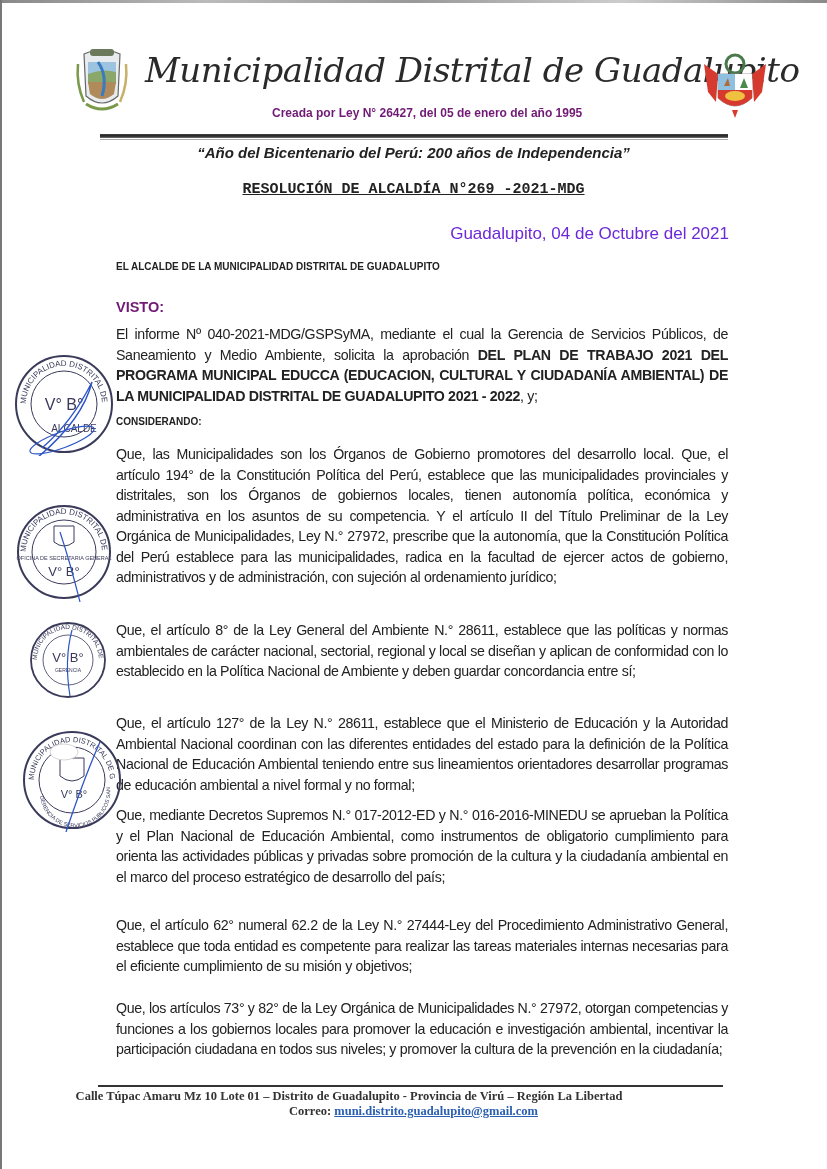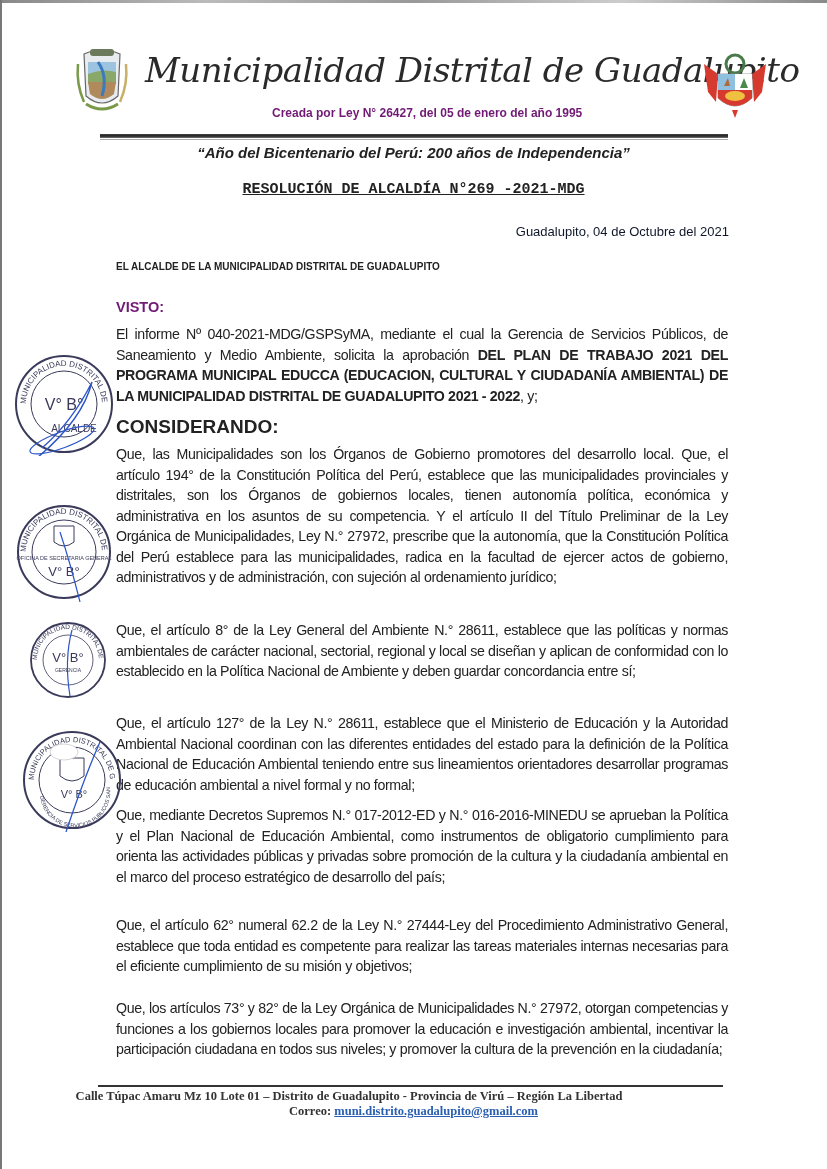--- a/index.html
+++ b/index.html
@@ -10,24 +10,24 @@
   
   .logo-left { position: absolute; left: 72px; top: 44px; width: 60px; height: 72px; }
   .logo-right { position: absolute; left: 700px; top: 52px; width: 70px; height: 70px; }
   .title { position: absolute; left: 145px; top: 50px; width: 560px; font-family: "DejaVu Serif", serif; font-style: italic; font-size: 34px; letter-spacing: -0.5px; color: #2a2a2a; white-space: nowrap; }
   .subtitle { position: absolute; left: 240px; top: 106px; font-family: "Liberation Sans", sans-serif; font-size: 12px; font-weight: bold; color: #701a75; margin-left: 32px; }
   .header-rule { position: absolute; left: 100px; top: 134px; width: 628px; height: 4px; background: linear-gradient(180deg,#444,#222,#777); }
   .header-rule2 { position: absolute; left: 100px; top: 139px; width: 628px; height: 1px; background: #aaa; }
 
   .motto { position: absolute; left: 0; width: 827px; top: 144px; text-align: center; font-family: "Liberation Sans", sans-serif; font-style: italic; font-weight: bold; font-size: 15px; color: #222; }
   .res-title { position: absolute; left: 0; width: 827px; top: 181px; text-align: center; font-family: Liberation Mono, monospace; font-weight: bold; font-size: 15px; text-decoration: underline; color: #222; }
-  .date { position: absolute; right: 98px; top: 224px; font-family: "Liberation Sans", sans-serif; font-size: 13px; color: #0f172a; }
+  .date { position: absolute; right: 98px; top: 224px; font-family: "Liberation Sans", sans-serif; font-size: 17px; color: #6d28d9; }
   .mayor { position: absolute; left: 116px; top: 261px; font-family: "Liberation Sans", sans-serif; font-weight: bold; font-size: 10px; color: #222; }
   .visto { position: absolute; left: 116px; top: 299px; font-family: "Liberation Sans", sans-serif; font-weight: bold; font-size: 14.5px; color: #701a75; }
-  .considerando { position: absolute; left: 116px; top: 416px; font-family: "Liberation Sans", sans-serif; font-weight: bold; font-size: 19px; color: #222; }
+  .considerando { position: absolute; left: 116px; top: 416px; font-family: "Liberation Sans", sans-serif; font-weight: bold; font-size: 10px; color: #222; }
 
   .para { position: absolute; left: 116px; width: 612px; font-family: "Liberation Sans", sans-serif; font-size: 14.2px; line-height: 20.5px; text-align: justify; color: #222; letter-spacing: -0.35px; }
   .para b { font-weight: bold; }
 
   
   .footer-rule { position: absolute; left: 98px; top: 1085px; width: 625px; height: 2px; background: #333; }
   .footer-line1 { position: absolute; left: 0; width: 698px; top: 1089px; text-align: center; font-family: "Liberation Serif", serif; font-weight: bold; font-size: 12.5px; color: #333; }
   .footer-line2 { position: absolute; left: 0; width: 827px; top: 1104px; text-align: center; font-family: "Liberation Serif", serif; font-weight: bold; font-size: 12.5px; color: #333; }
   .footer-line2 a { color: #2a5fb0; text-decoration: underline; }
 

